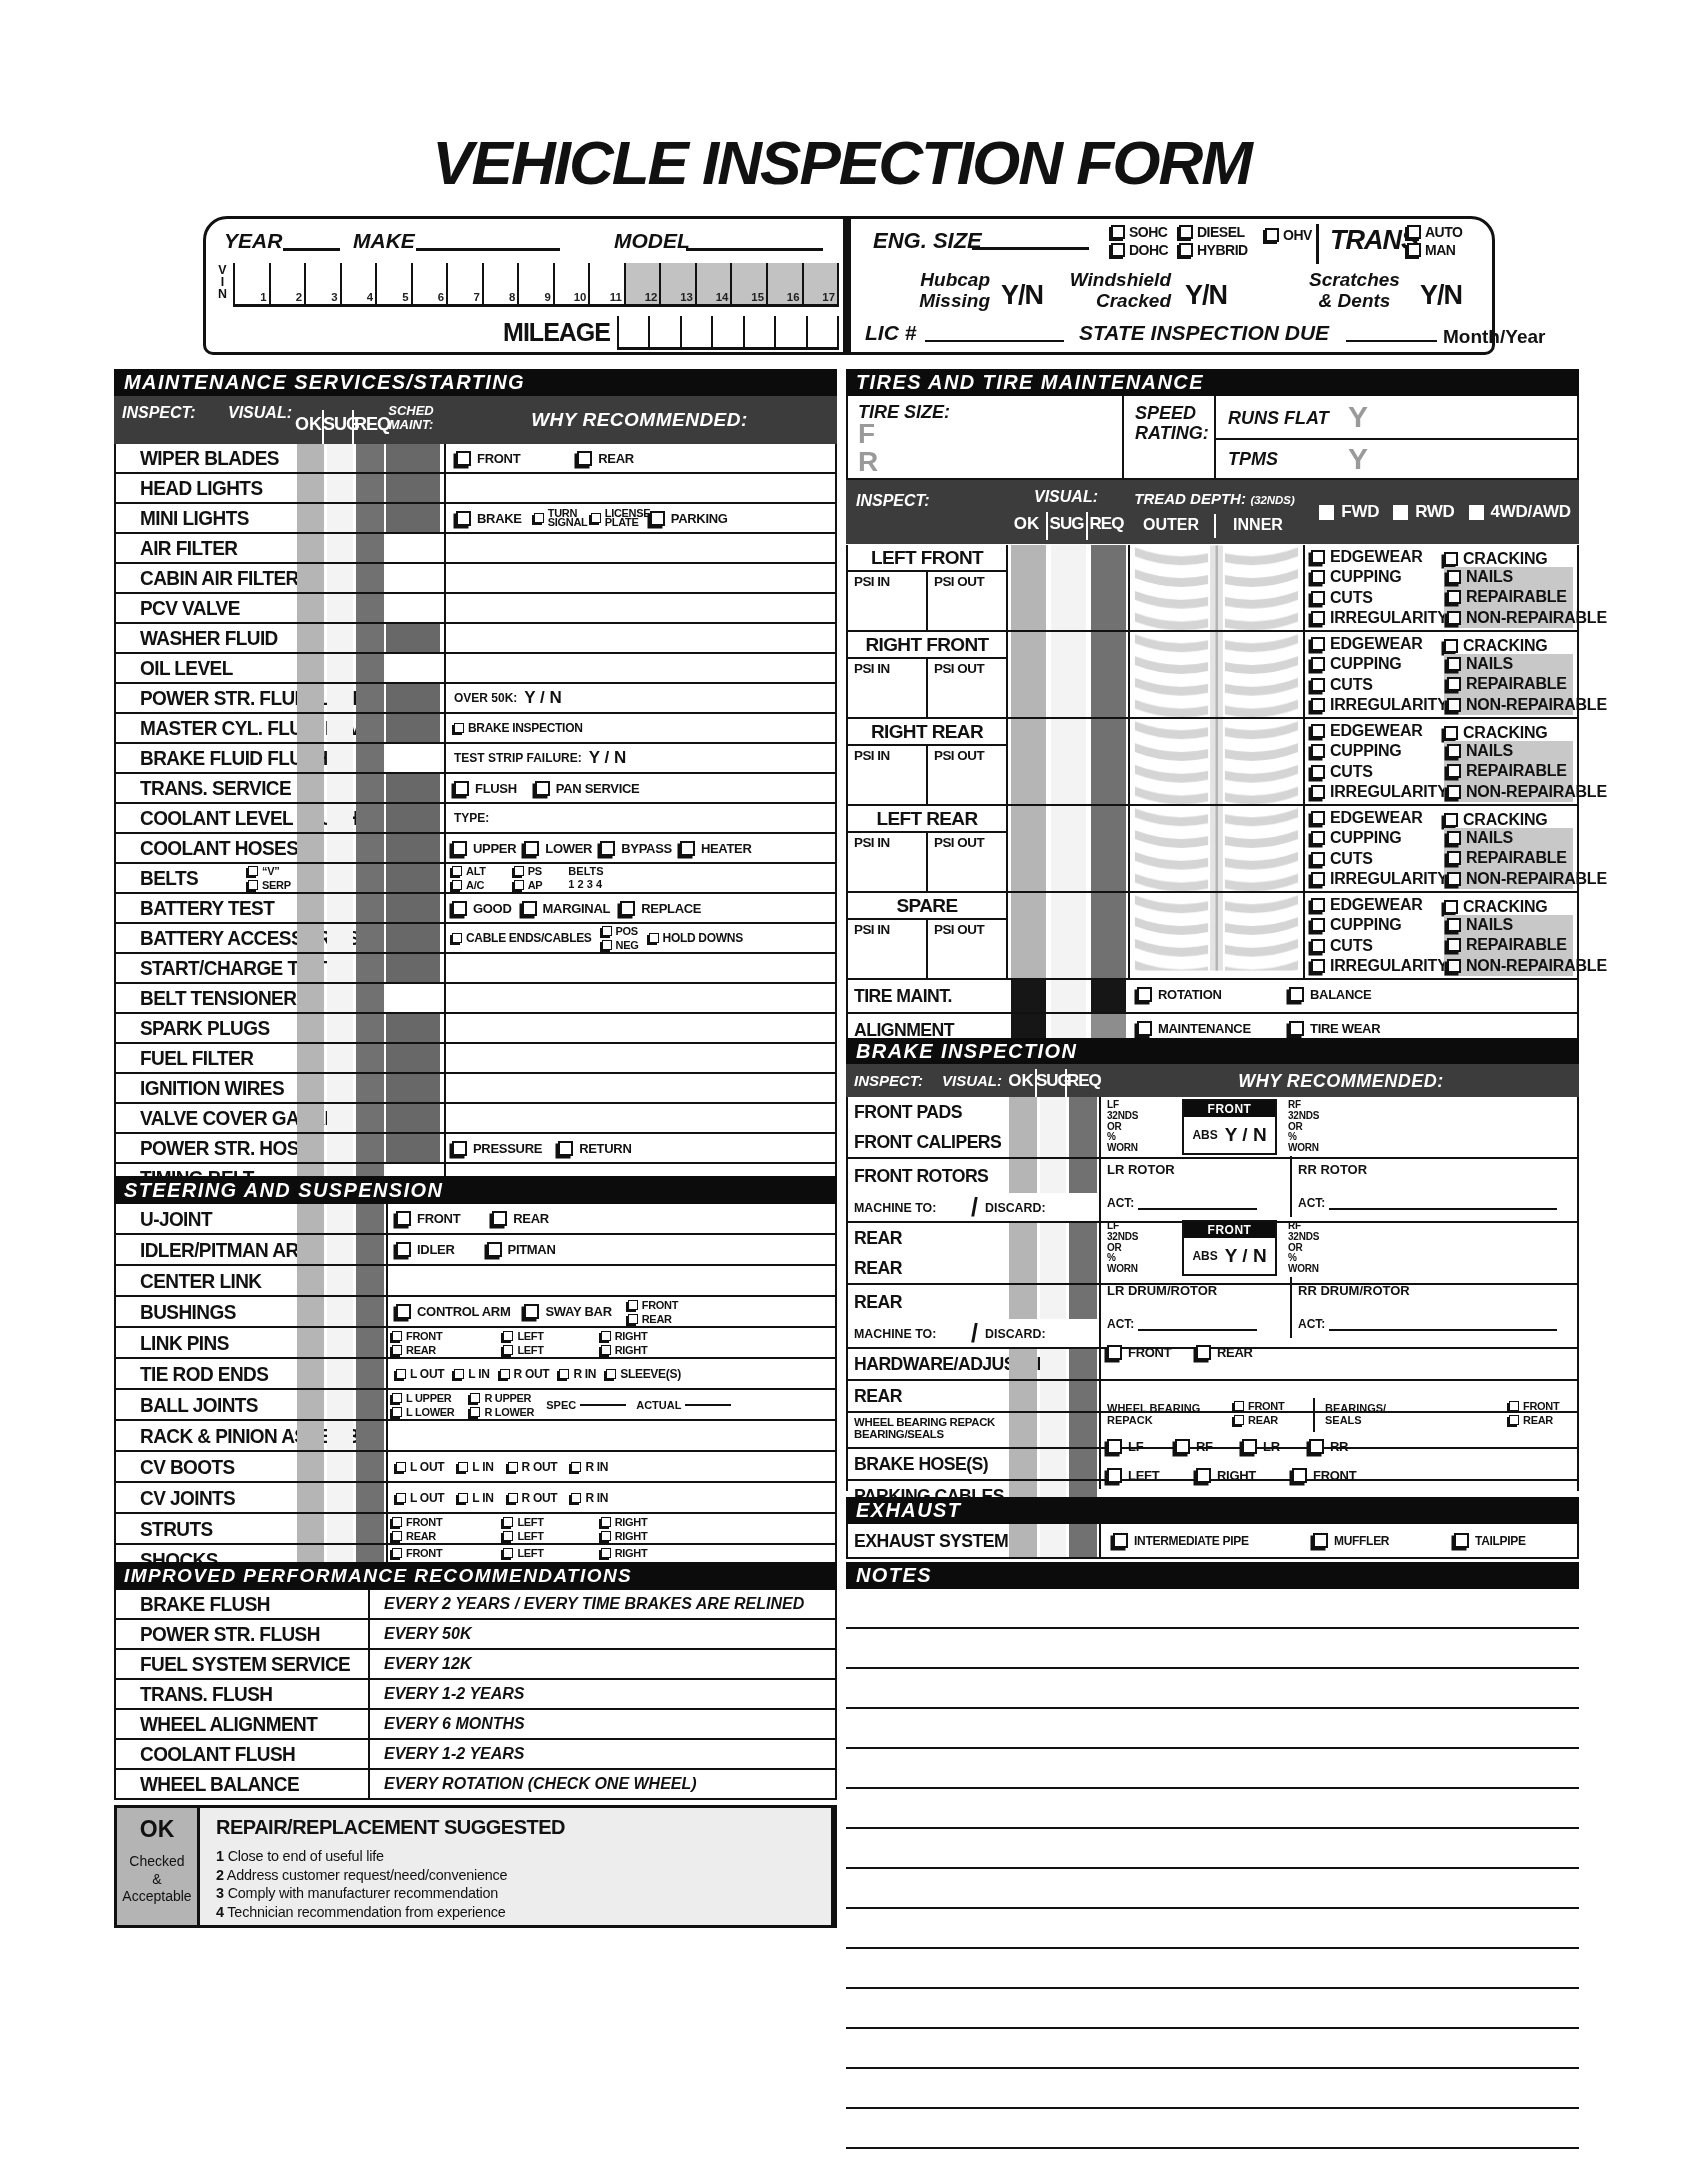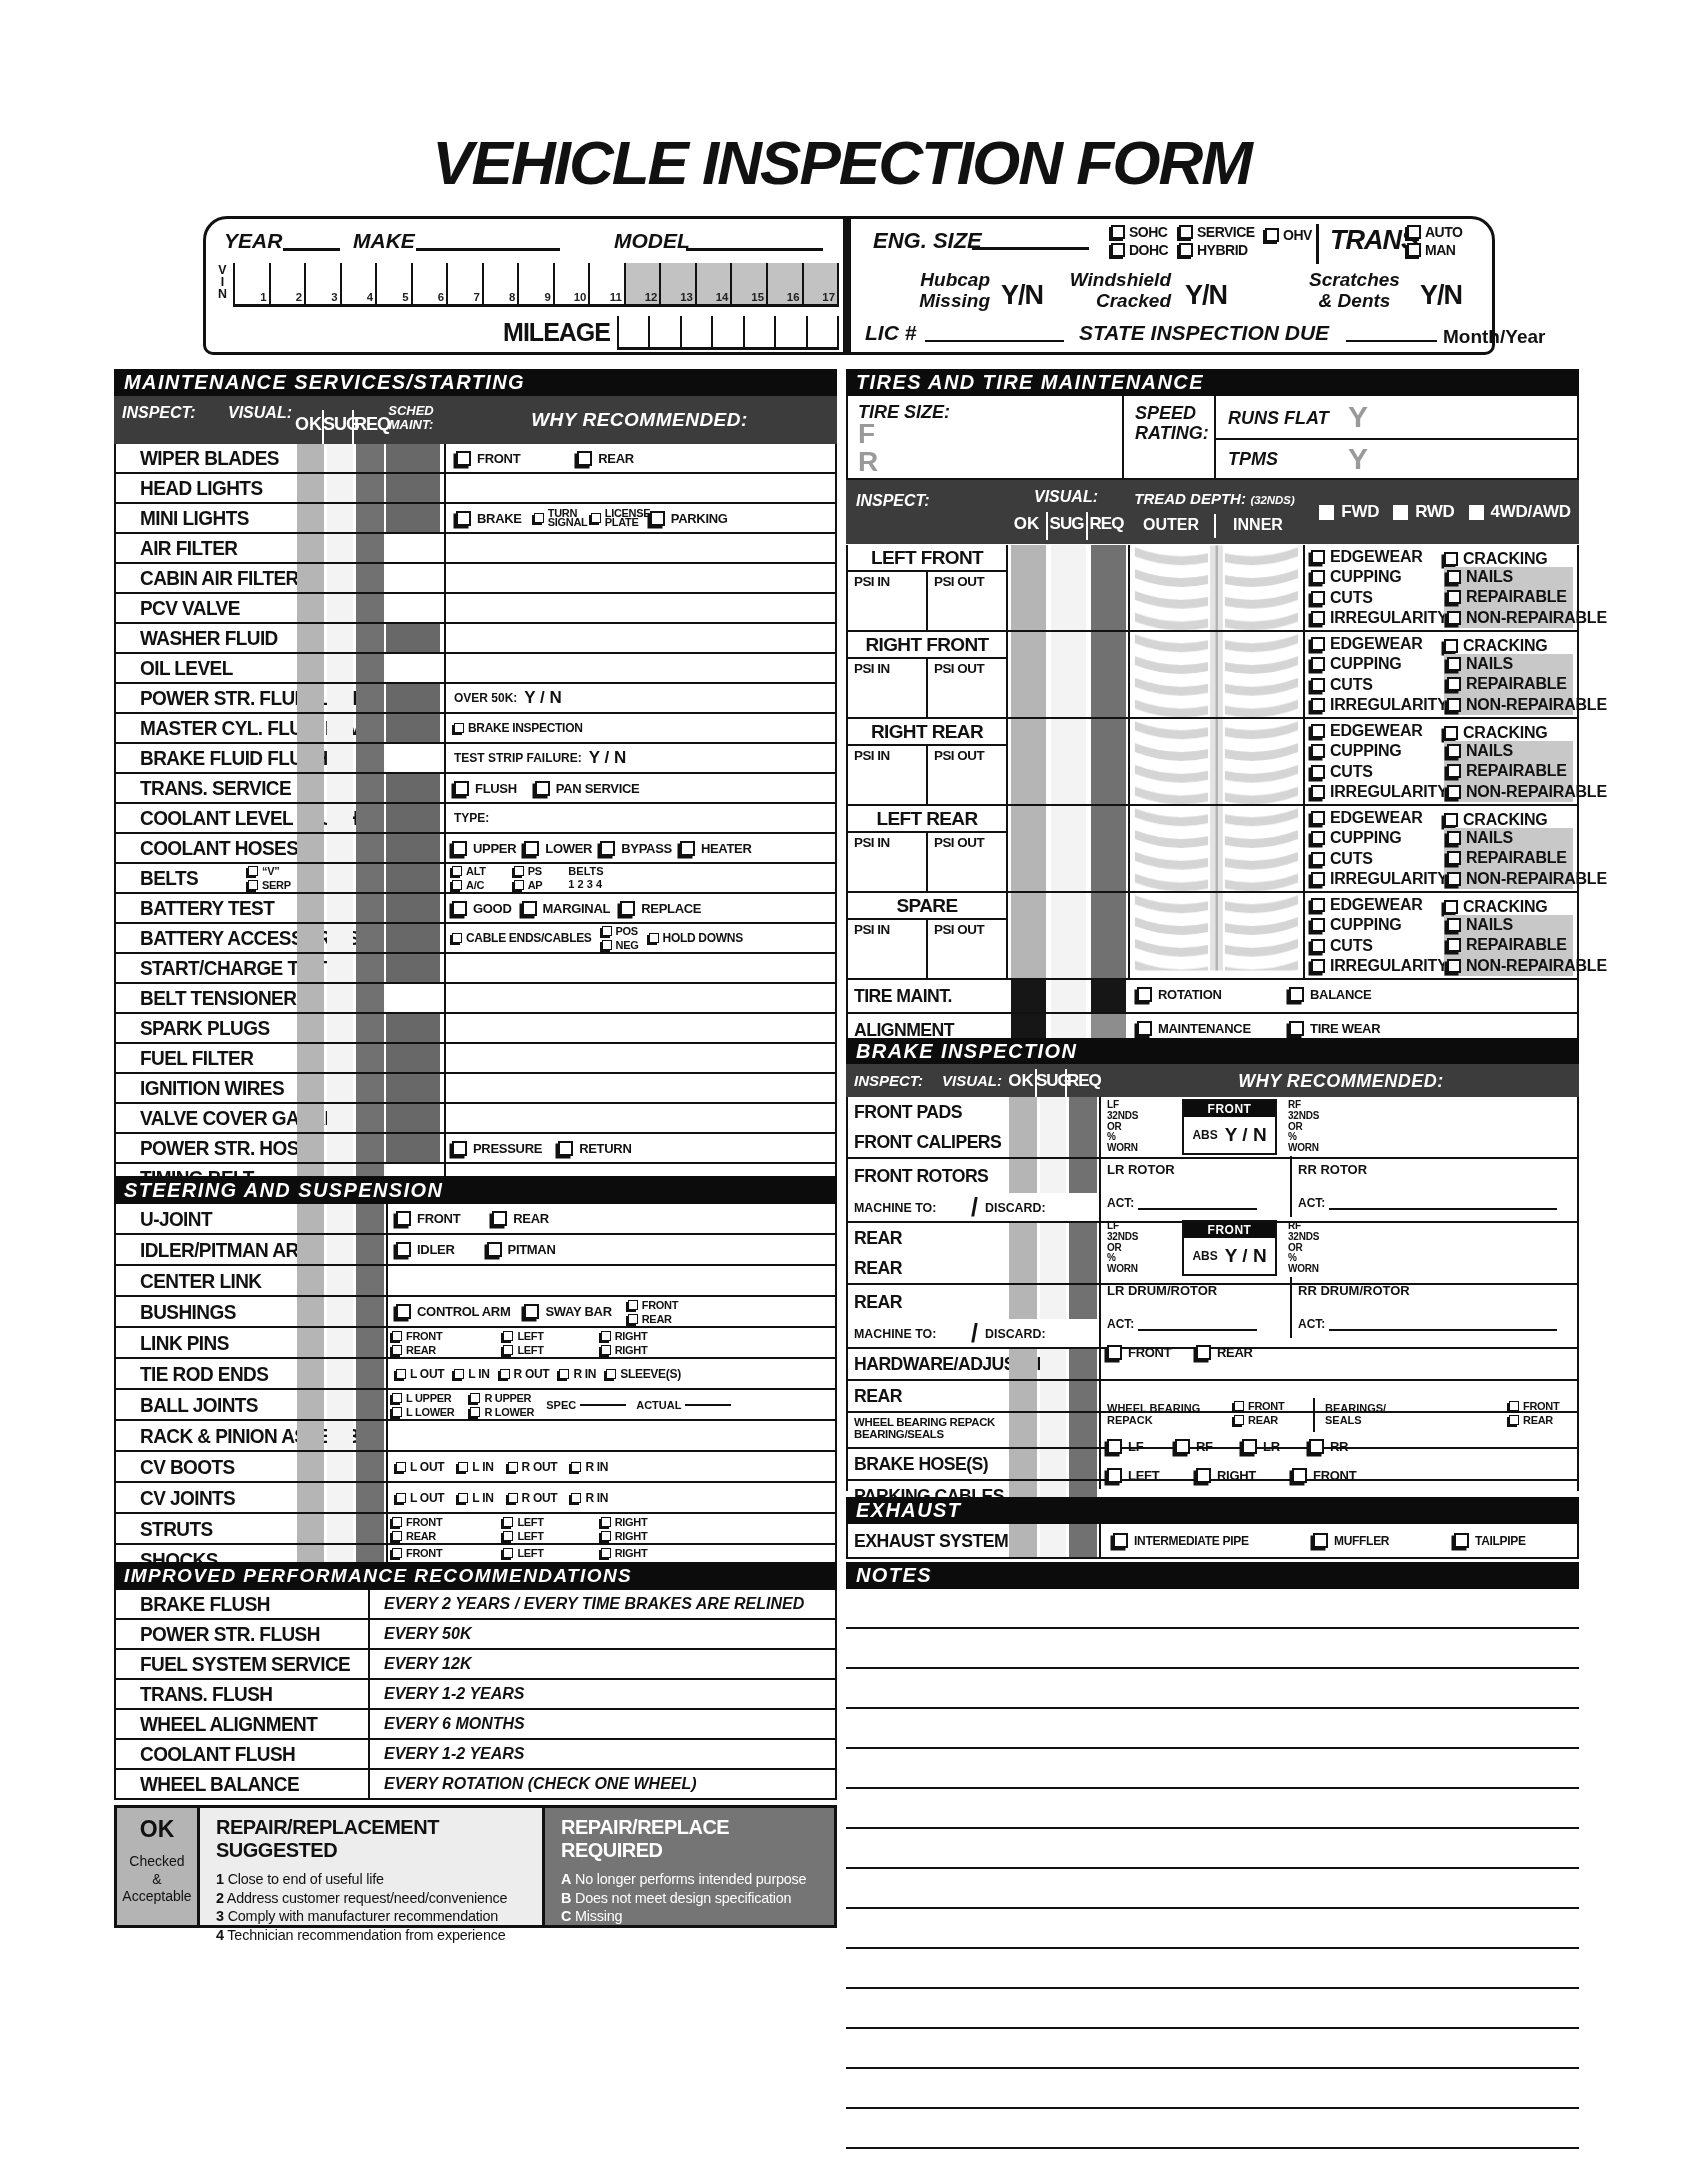--- a/index.html
+++ b/index.html
@@ -149,21 +149,21 @@
   <div class="abs" style="left:637px;top:0;bottom:0;width:8px;background:#111"></div>
 
   <div class="abs" style="left:645px;top:0;right:0;bottom:0">
     <span class="abs itb" style="left:22px;top:9px;font-size:22px">ENG. SIZE</span>
     <span class="abs ul" style="left:121px;top:8px;width:117px;height:23px"></span>
     <div class="abs st" style="left:260px;top:5px">
       <span class="cb e">SOHC</span>
       <span class="cb e">DOHC</span>
     </div>
     <div class="abs st" style="left:328px;top:5px">
-      <span class="cb e">SERVICE</span>
+      <span class="cb e">DIESEL</span>
       <span class="cb e">HYBRID</span>
     </div>
     <span class="cb e abs" style="left:414px;top:8px">OHV</span>
     <div class="abs" style="left:465px;top:5px;height:40px;border-left:3.5px solid #111"></div>
     <span class="abs itb" style="left:479px;top:6px;font-size:27px;letter-spacing:-1px">TRANS</span>
     <div class="abs st" style="left:556px;top:5px">
       <span class="cb e">AUTO</span>
       <span class="cb e">MAN</span>
     </div>
 
@@ -704,28 +704,20 @@
         <div>Acceptable</div>
     </div>
   </div>
   <div class="legcell" style="flex:1;background:#ededed;border-right:3px solid #111;padding:8px 10px 0 16px">
     <div style="font-size:20px;font-weight:bold;letter-spacing:-0.5px">REPAIR/REPLACEMENT SUGGESTED</div>
     <div style="margin-top:8px;font-size:14.4px;line-height:1.3;letter-spacing:-0.2px">
       <div><b>1</b> <span>Close to end of useful life</span></div>
       <div><b>2</b> <span>Address customer request/need/convenience</span></div>
       <div><b>3</b> <span>Comply with manufacturer recommendation</span></div>
       <div><b>4</b> <span>Technician recommendation from experience</span></div>
-    </div>
-  </div>
-  <div class="legcell" style="width:289px;background:#757575;color:#fff;padding:8px 10px 0 16px">
-    <div style="font-size:20px;font-weight:bold;letter-spacing:-0.5px">REPAIR/REPLACE REQUIRED</div>
-    <div style="margin-top:8px;font-size:14.4px;line-height:1.3;letter-spacing:-0.2px">
-      <div><b>A</b> <span>No longer performs intended purpose</span></div>
-      <div><b>B</b> <span>Does not meet design specification</span></div>
-      <div><b>C</b> <span>Missing</span></div>
     </div>
   </div>
 </div>
 
 <div class="abs hdr" style="left:846px;top:369px;width:733px;height:27px">TIRES AND TIRE MAINTENANCE</div>
 
 <div class="abs" style="left:846px;top:396px;width:733px;height:84px;border:2.5px solid #111;border-top:none">
   <span class="abs itb" style="left:10px;top:6px;font-size:18px">TIRE SIZE:</span>
   <span class="abs" style="left:10px;top:22px;font-size:28px;font-weight:bold;color:#9a9a9a">F</span>
   <span class="abs" style="left:10px;top:50px;font-size:28px;font-weight:bold;color:#9a9a9a">R</span>

